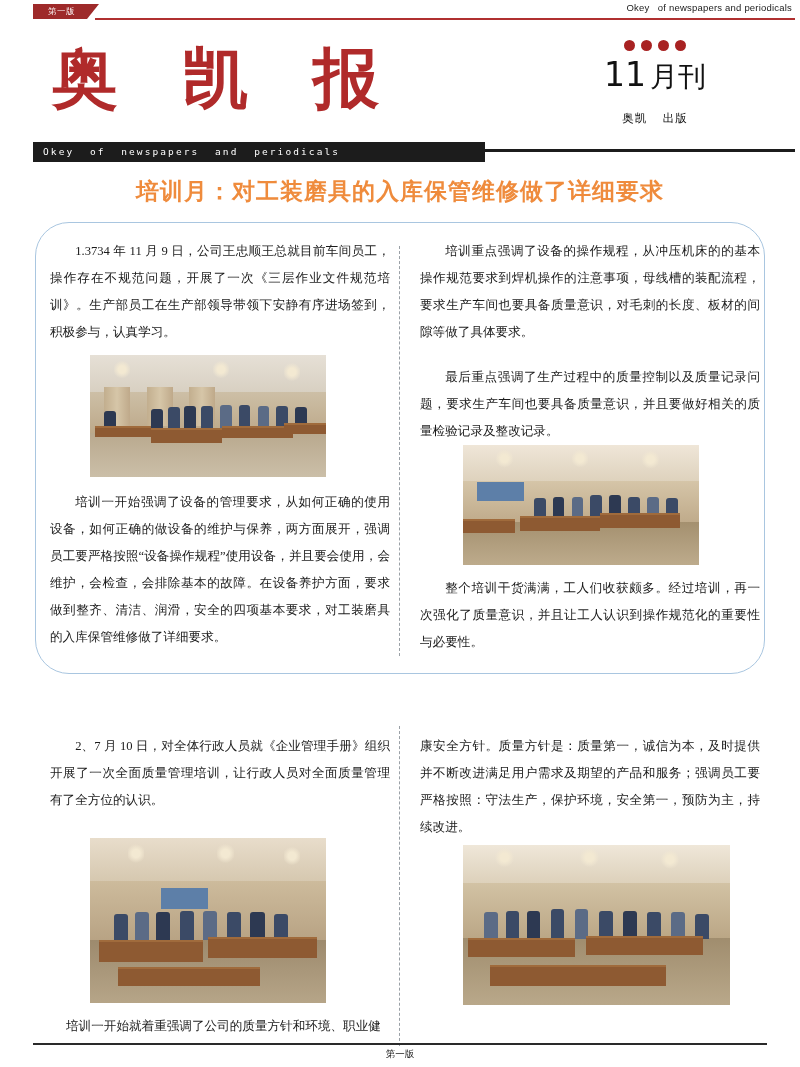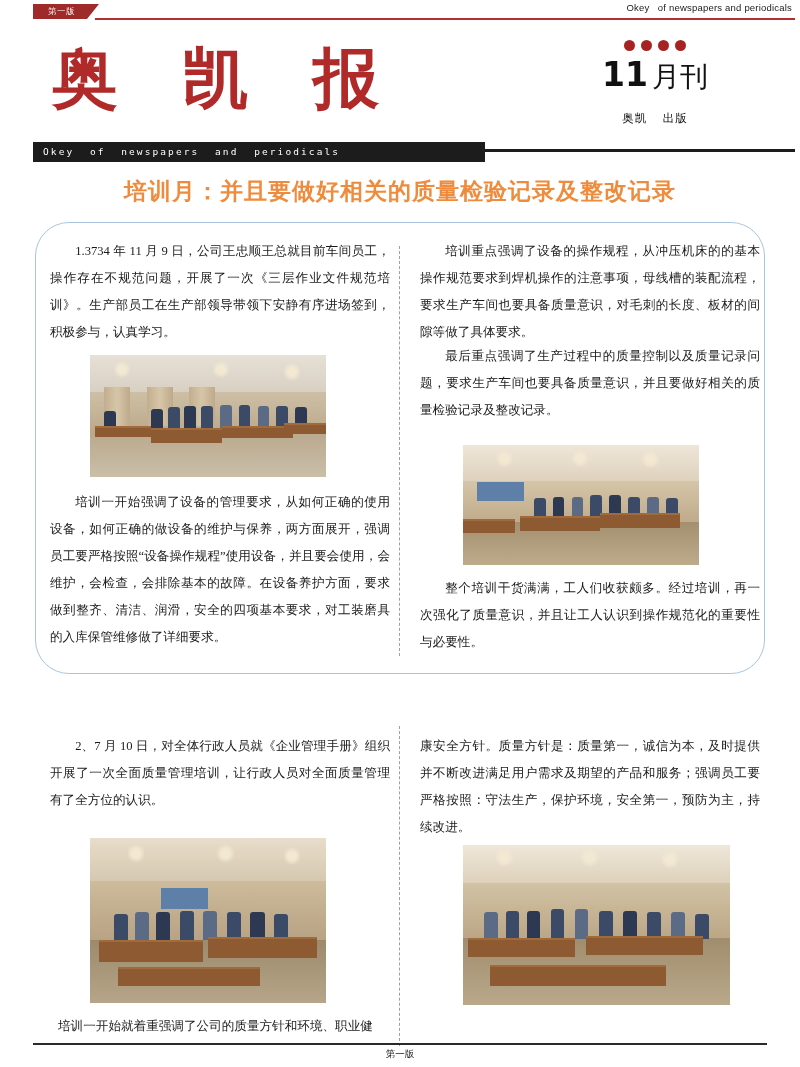--- a/index.html
+++ b/index.html
@@ -121,21 +121,21 @@
     background: #a82222;
   }
   .issue-line {
     font-size: 30px;
     color: #111111;
     white-space: nowrap;
     line-height: 40px;
   }
   .issue-num {
     font-family: "DejaVu Sans", "Liberation Sans", sans-serif;
-    font-weight: bold;
+    font-weight: normal;
     font-size: 33px;
   }
   .issue-unit {
     font-family: "Liberation Serif", "DejaVu Serif", serif;
     font-size: 28px;
     margin-left: 4px;
   }
   .publisher {
     margin-top: 14px;
     font-size: 11.5px;
@@ -193,25 +193,25 @@
   }
   .col p {
     margin: 0;
     text-indent: 2em;
   }
   .col p.noindent { text-indent: 0; }
 
   .c1a { left: 50px;  top: 238px; width: 340px; }
   .c1b { left: 50px;  top: 489px; width: 340px; }
   .c2a { left: 420px; top: 238px; width: 340px; }
-  .c2b { left: 420px; top: 344px; width: 340px; font-family: Liberation Mono, monospace; }
+  .c2b { left: 420px; top: 364px; width: 340px; }
   .c2c { left: 420px; top: 575px; width: 340px; }
 
   .c3a { left: 50px;  top: 733px; width: 340px; }
-  .c3b { left: 58px;  top: 1013px; width: 350px; }
+  .c3b { left: 66px;  top: 1013px; width: 350px; }
   .c4a { left: 420px; top: 733px; width: 340px; }
 
   
   .photo {
     position: absolute;
     overflow: hidden;
     background: #c8bba8;
   }
 
   .p1 { left: 90px;  top: 355px;  width: 236px; height: 122px; }
@@ -281,21 +281,21 @@
       <span class="dot"></span>
       <span class="dot"></span>
     </div>
     <div class="issue-line">
       <span class="issue-num">11</span><span class="issue-unit">月刊</span>
     </div>
     <div class="publisher">奥凯    出版</div>
   </div>
 </div>
 
-<div class="headline">培训月：并且要做好相关的质量检验记录及整改记录</div>
+<div class="headline">培训月：对工装磨具的入库保管维修做了详细要求</div>
 
 <div class="panel1"></div>
 <div class="divider1"></div>
 
 <div class="col c1a">
   <p>1.3734 年 11 月 9 日，公司王忠顺王总就目前车间员工，操作存在不规范问题，开展了一次《三层作业文件规范培训》。生产部员工在生产部领导带领下安静有序进场签到，积极参与，认真学习。</p>
 </div>
 
 <div class="photo p1">
   <div class="ceil"></div>

